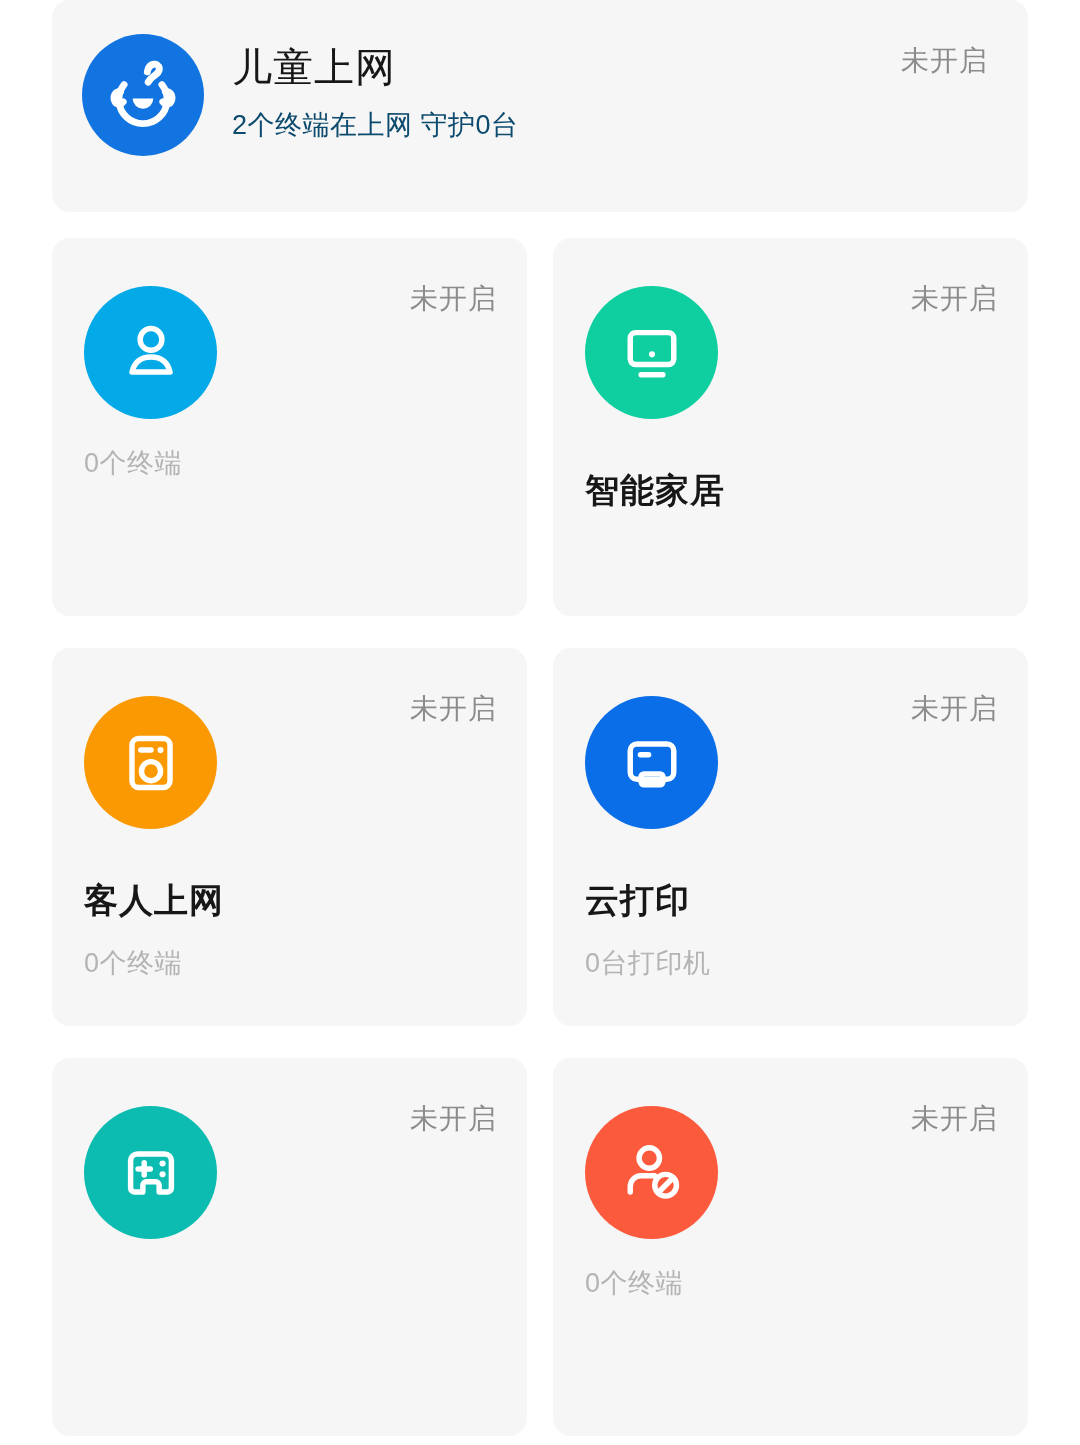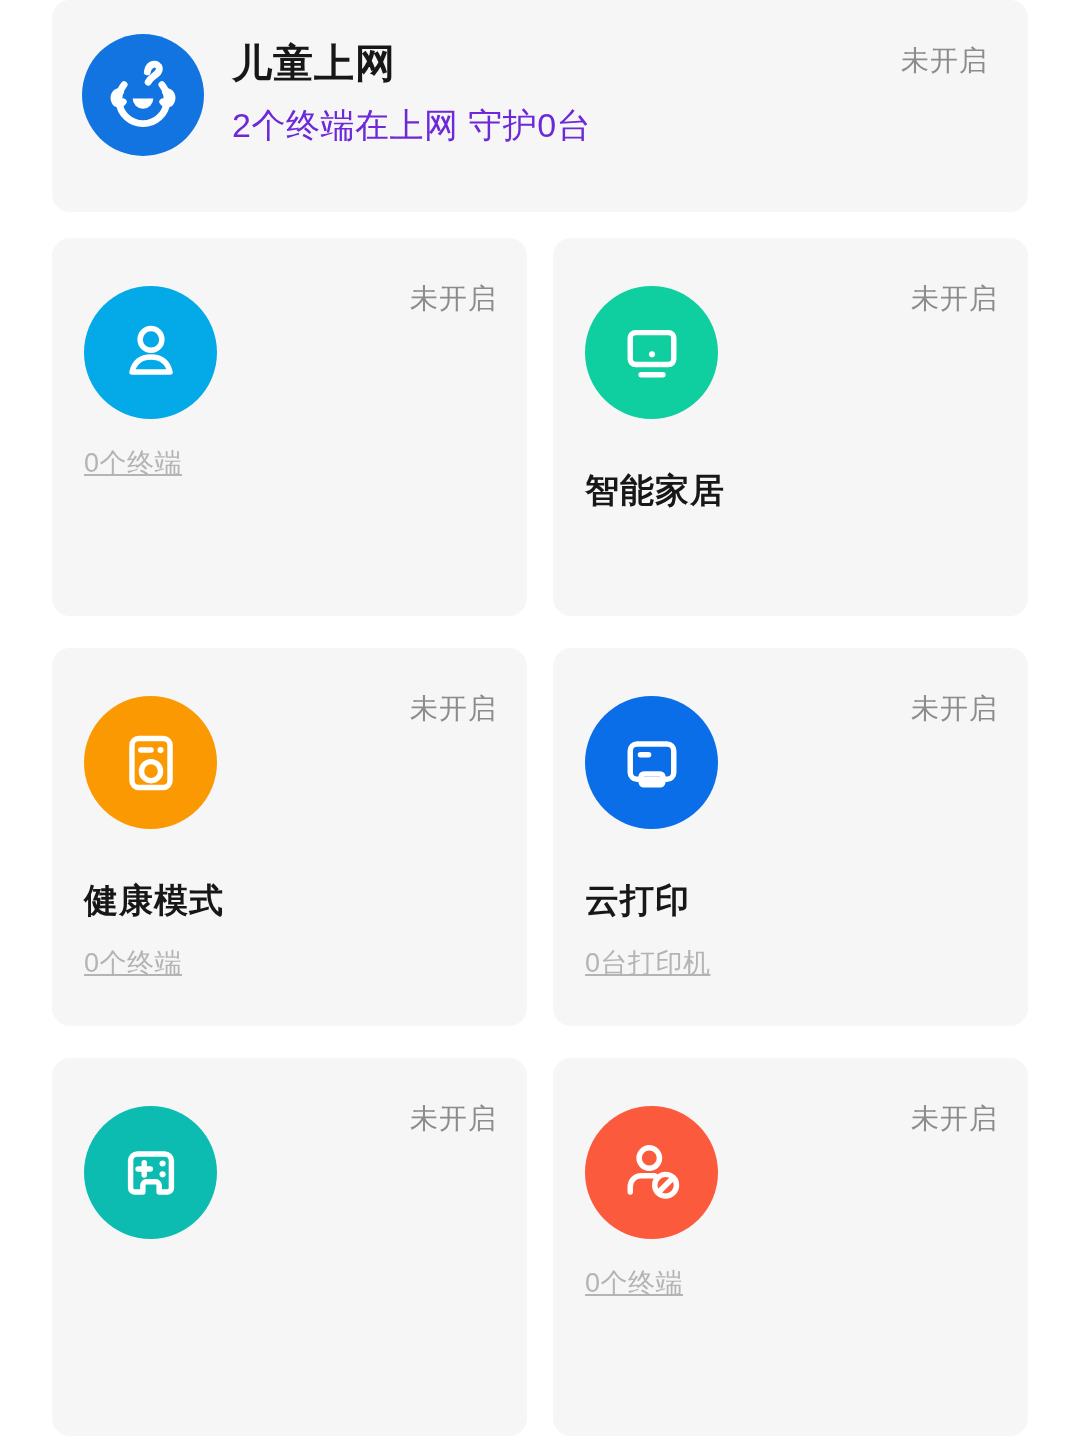--- a/index.html
+++ b/index.html
@@ -47,29 +47,29 @@
     display: flex;
     align-items: center;
     justify-content: center;
   }
   .hero-text {
     margin-left: 28px;
     padding-bottom: 4px;
   }
   .hero-title {
     font-size: 40px;
-    font-weight: bold;
+    font-weight: normal;
     color: #171717;
     letter-spacing: 1px;
     line-height: 1.1;
   }
   .hero-sub {
     margin-top: 22px;
-    font-size: 34px;
-    color: #6d28d9;
+    font-size: 27px;
+    color: #0c4a6e;
     letter-spacing: 0.5px;
     line-height: 1.1;
   }
   .hero-status {
     position: absolute;
     top: 42px;
     right: 40px;
     font-size: 28px;
     color: #8c8c8c;
     letter-spacing: 1px;
@@ -116,21 +116,20 @@
     letter-spacing: 1px;
     line-height: 1.1;
   }
   .tile-sub {
     margin-top: 30px;
     font-size: 27px;
     color: #b4b4b4;
     letter-spacing: 0.5px;
     line-height: 1.1;
     min-height: 1px;
-    text-decoration: underline;
   }
   .tile-sub:empty { display: none; }
 
   svg { display: block; }
 </style>
 </head>
 <body>
 
 <div class="page">
 
@@ -190,21 +189,21 @@
       <div class="tile-icon" style="background:#fb9902">
         <svg width="68" height="68" viewBox="0 0 100 100" aria-hidden="true">
           <g fill="none" stroke="#ffffff" stroke-width="8" stroke-linecap="round" stroke-linejoin="round">
             <rect x="22" y="14" width="56" height="72" rx="10"></rect>
             <line x1="35" y1="31" x2="50" y2="31"></line>
             <circle cx="50" cy="62" r="14"></circle>
           </g>
           <circle cx="64" cy="31" r="4.5" fill="#ffffff"></circle>
         </svg>
       </div>
-      <div class="tile-title">健康模式</div>
+      <div class="tile-title">客人上网</div>
       <div class="tile-sub">0个终端</div>
     </div>
 
     <div class="tile">
       <div class="tile-status">未开启</div>
       <div class="tile-icon" style="background:#0a6ee8">
         <svg width="68" height="68" viewBox="0 0 100 100" aria-hidden="true">
           <g fill="none" stroke="#ffffff" stroke-width="8" stroke-linecap="round" stroke-linejoin="round">
             <path d="M18 32 A10 10 0 0 1 28 22 L72 22 A10 10 0 0 1 82 32 L82 64 A10 10 0 0 1 72 74 L28 74 A10 10 0 0 1 18 64 Z"></path>
             <line x1="33" y1="38" x2="45" y2="38"></line>

